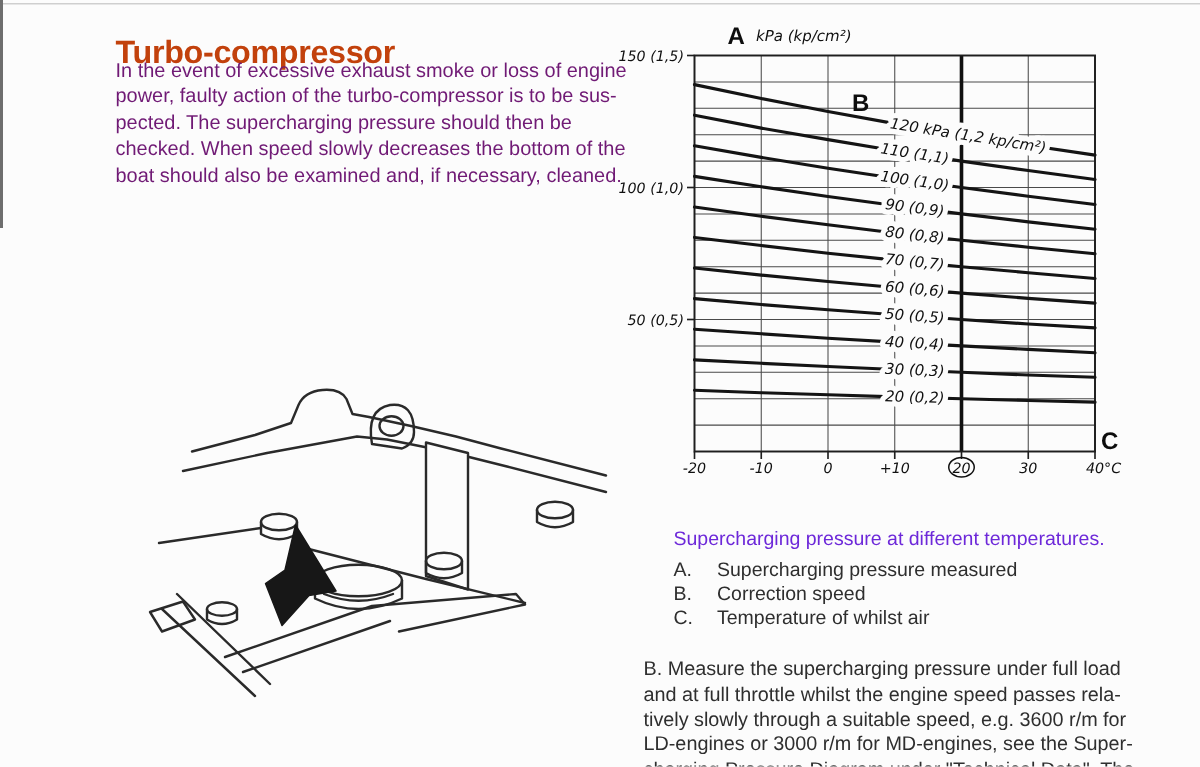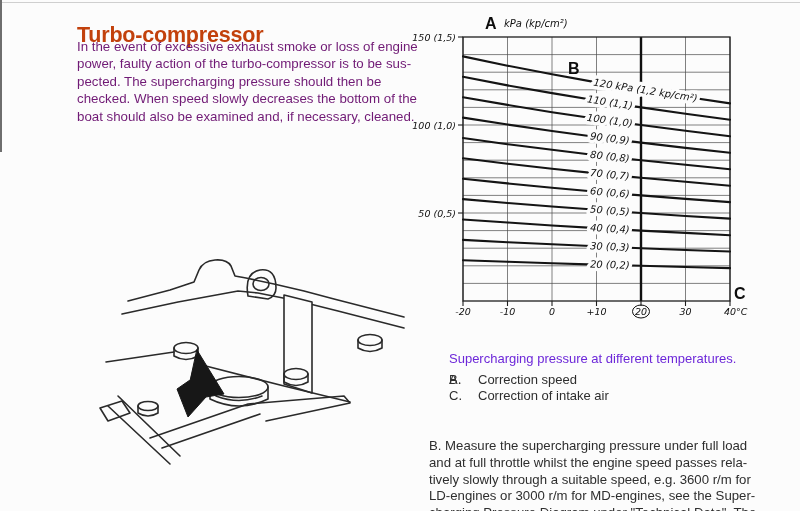--- a/index.html
+++ b/index.html
@@ -163,28 +163,29 @@
     <text class="big" x="141" y="74">B</text>
     <text class="big" x="307" y="299">C</text>
     <text class="tick" x="309" y="315">°C</text>
   </svg>
 
 <div class="fig-caption">Supercharging pressure at different temperatures.</div>
 
 <div class="fig-legend">
   <div class="row">
     <span class="key">A.</span>
+    <span>Supercharging pressure measured</span>
   </div>
   <div class="row">
     <span class="key">B.</span>
     <span>Correction speed</span>
   </div>
   <div class="row">
     <span class="key">C.</span>
-    <span>Correction of intake air</span>
+    <span>Temperature of whilst air</span>
   </div>
 </div>
 
 <div class="bodytext">B. Measure the supercharging pressure under full load
 and at full throttle whilst the engine speed passes rela-
 tively slowly through a suitable speed, e.g. 3600 r/m for
 LD-engines or 3000 r/m for MD-engines, see the Super-
 charging Pressure Diagram under "Technical Data". The</div>
 
 </body></html>

